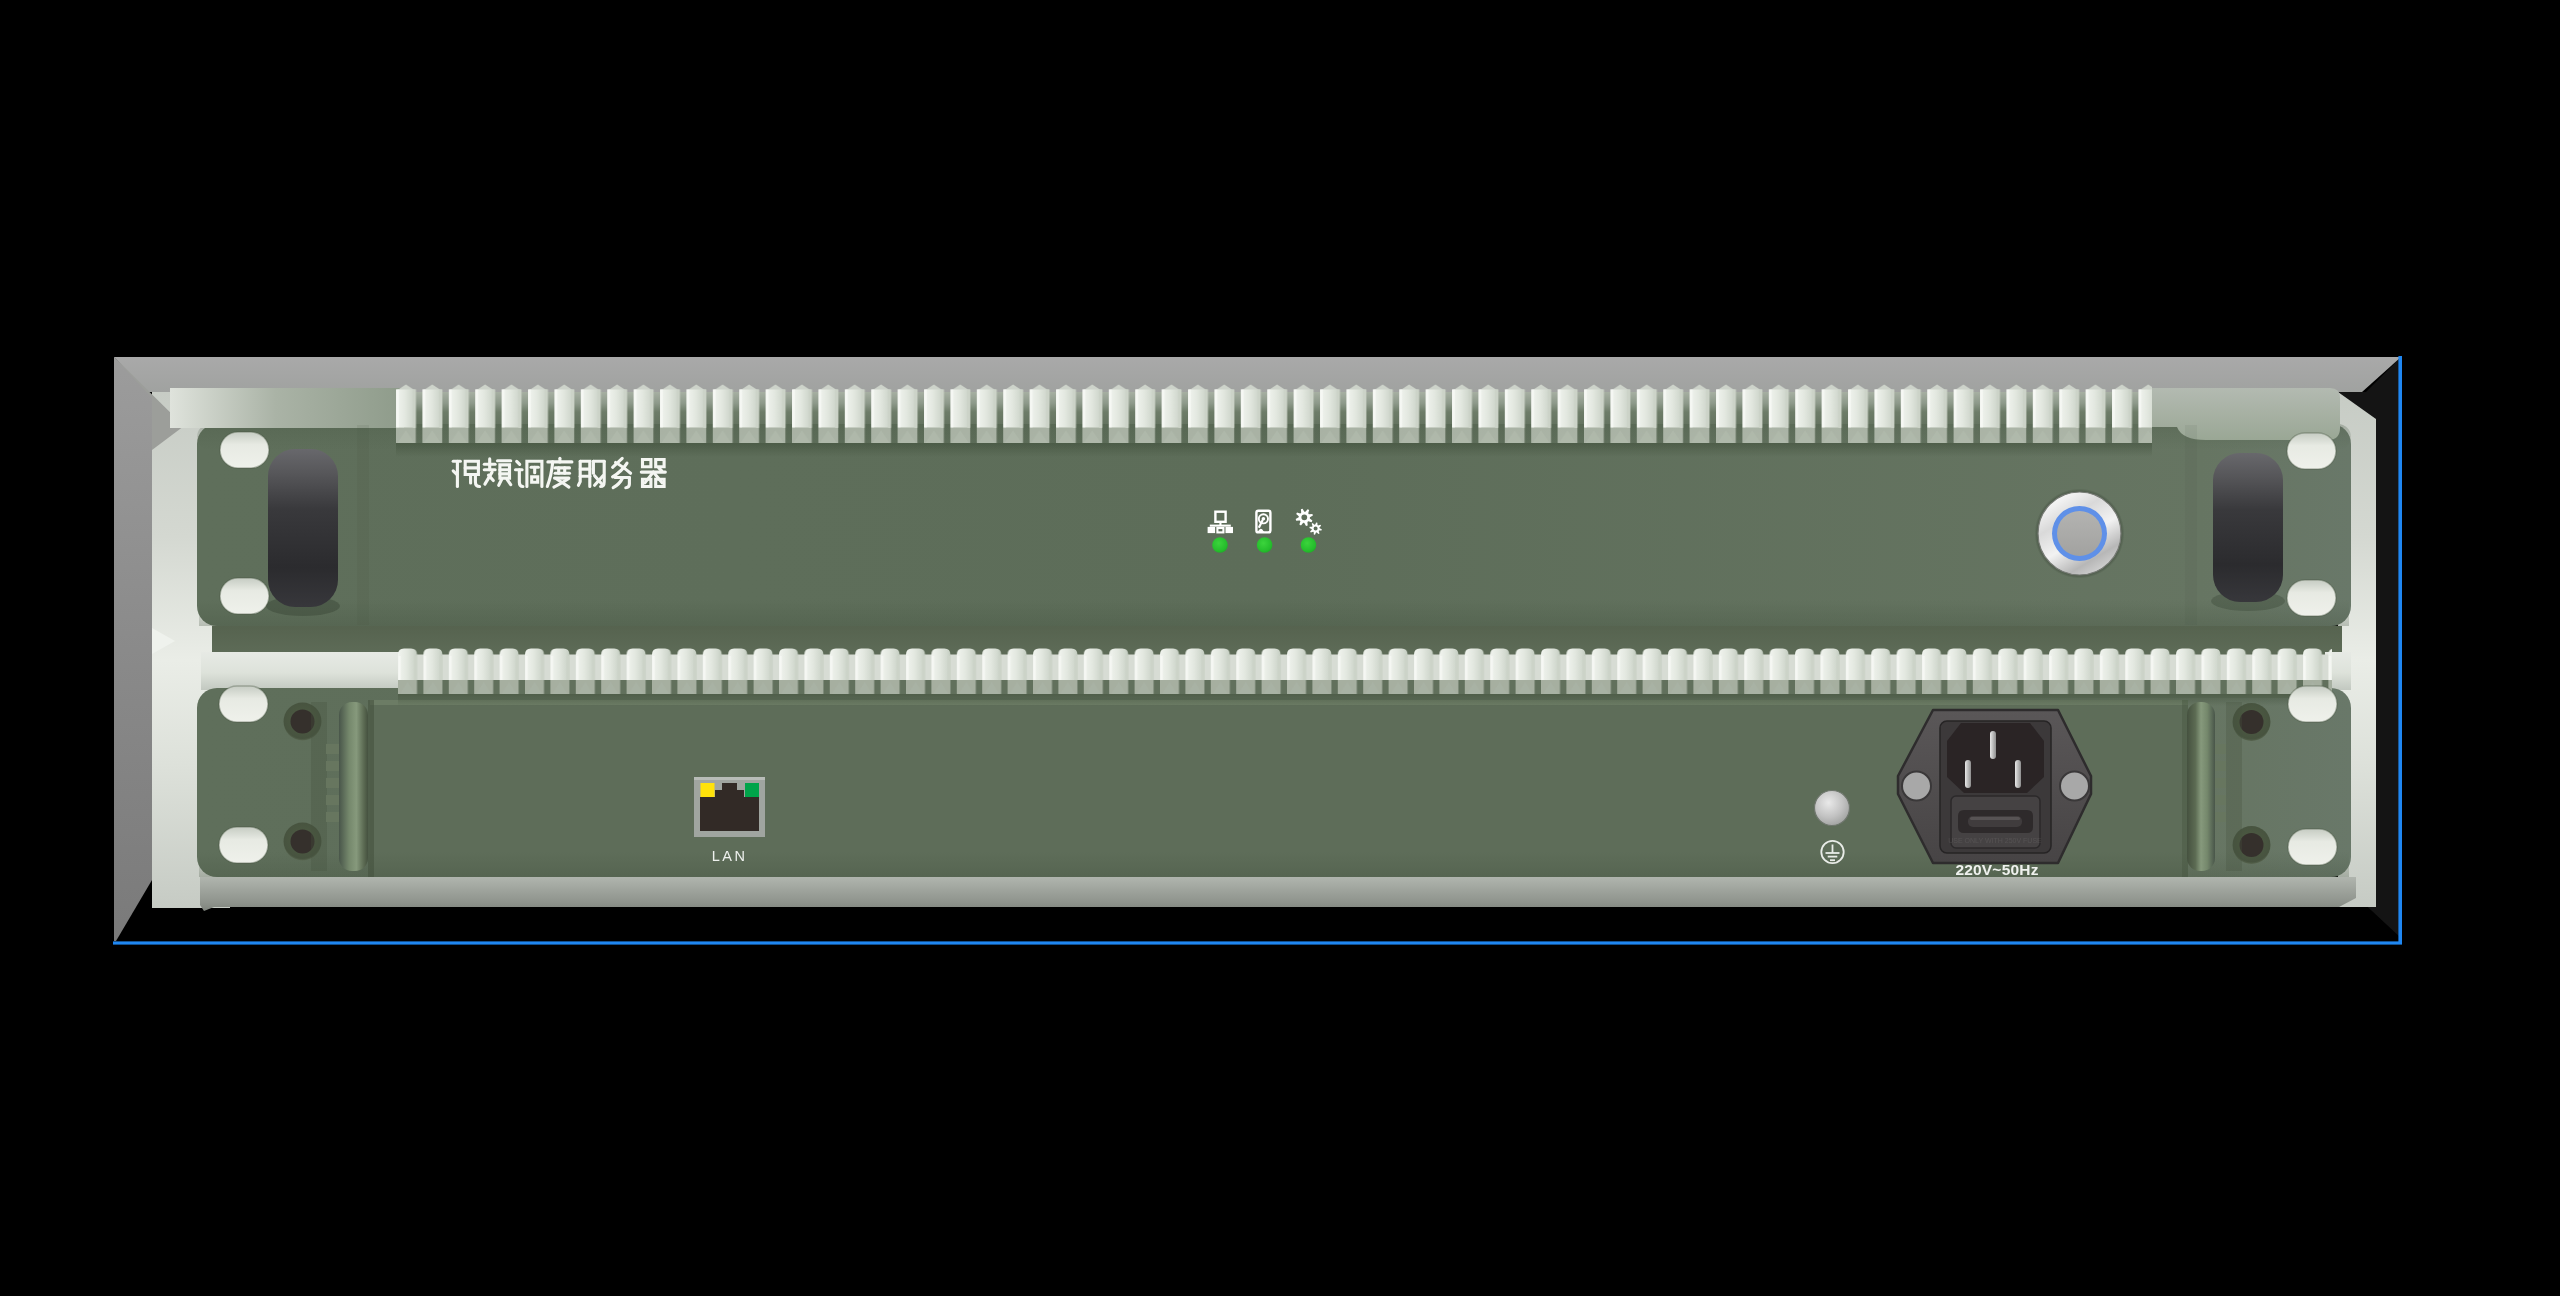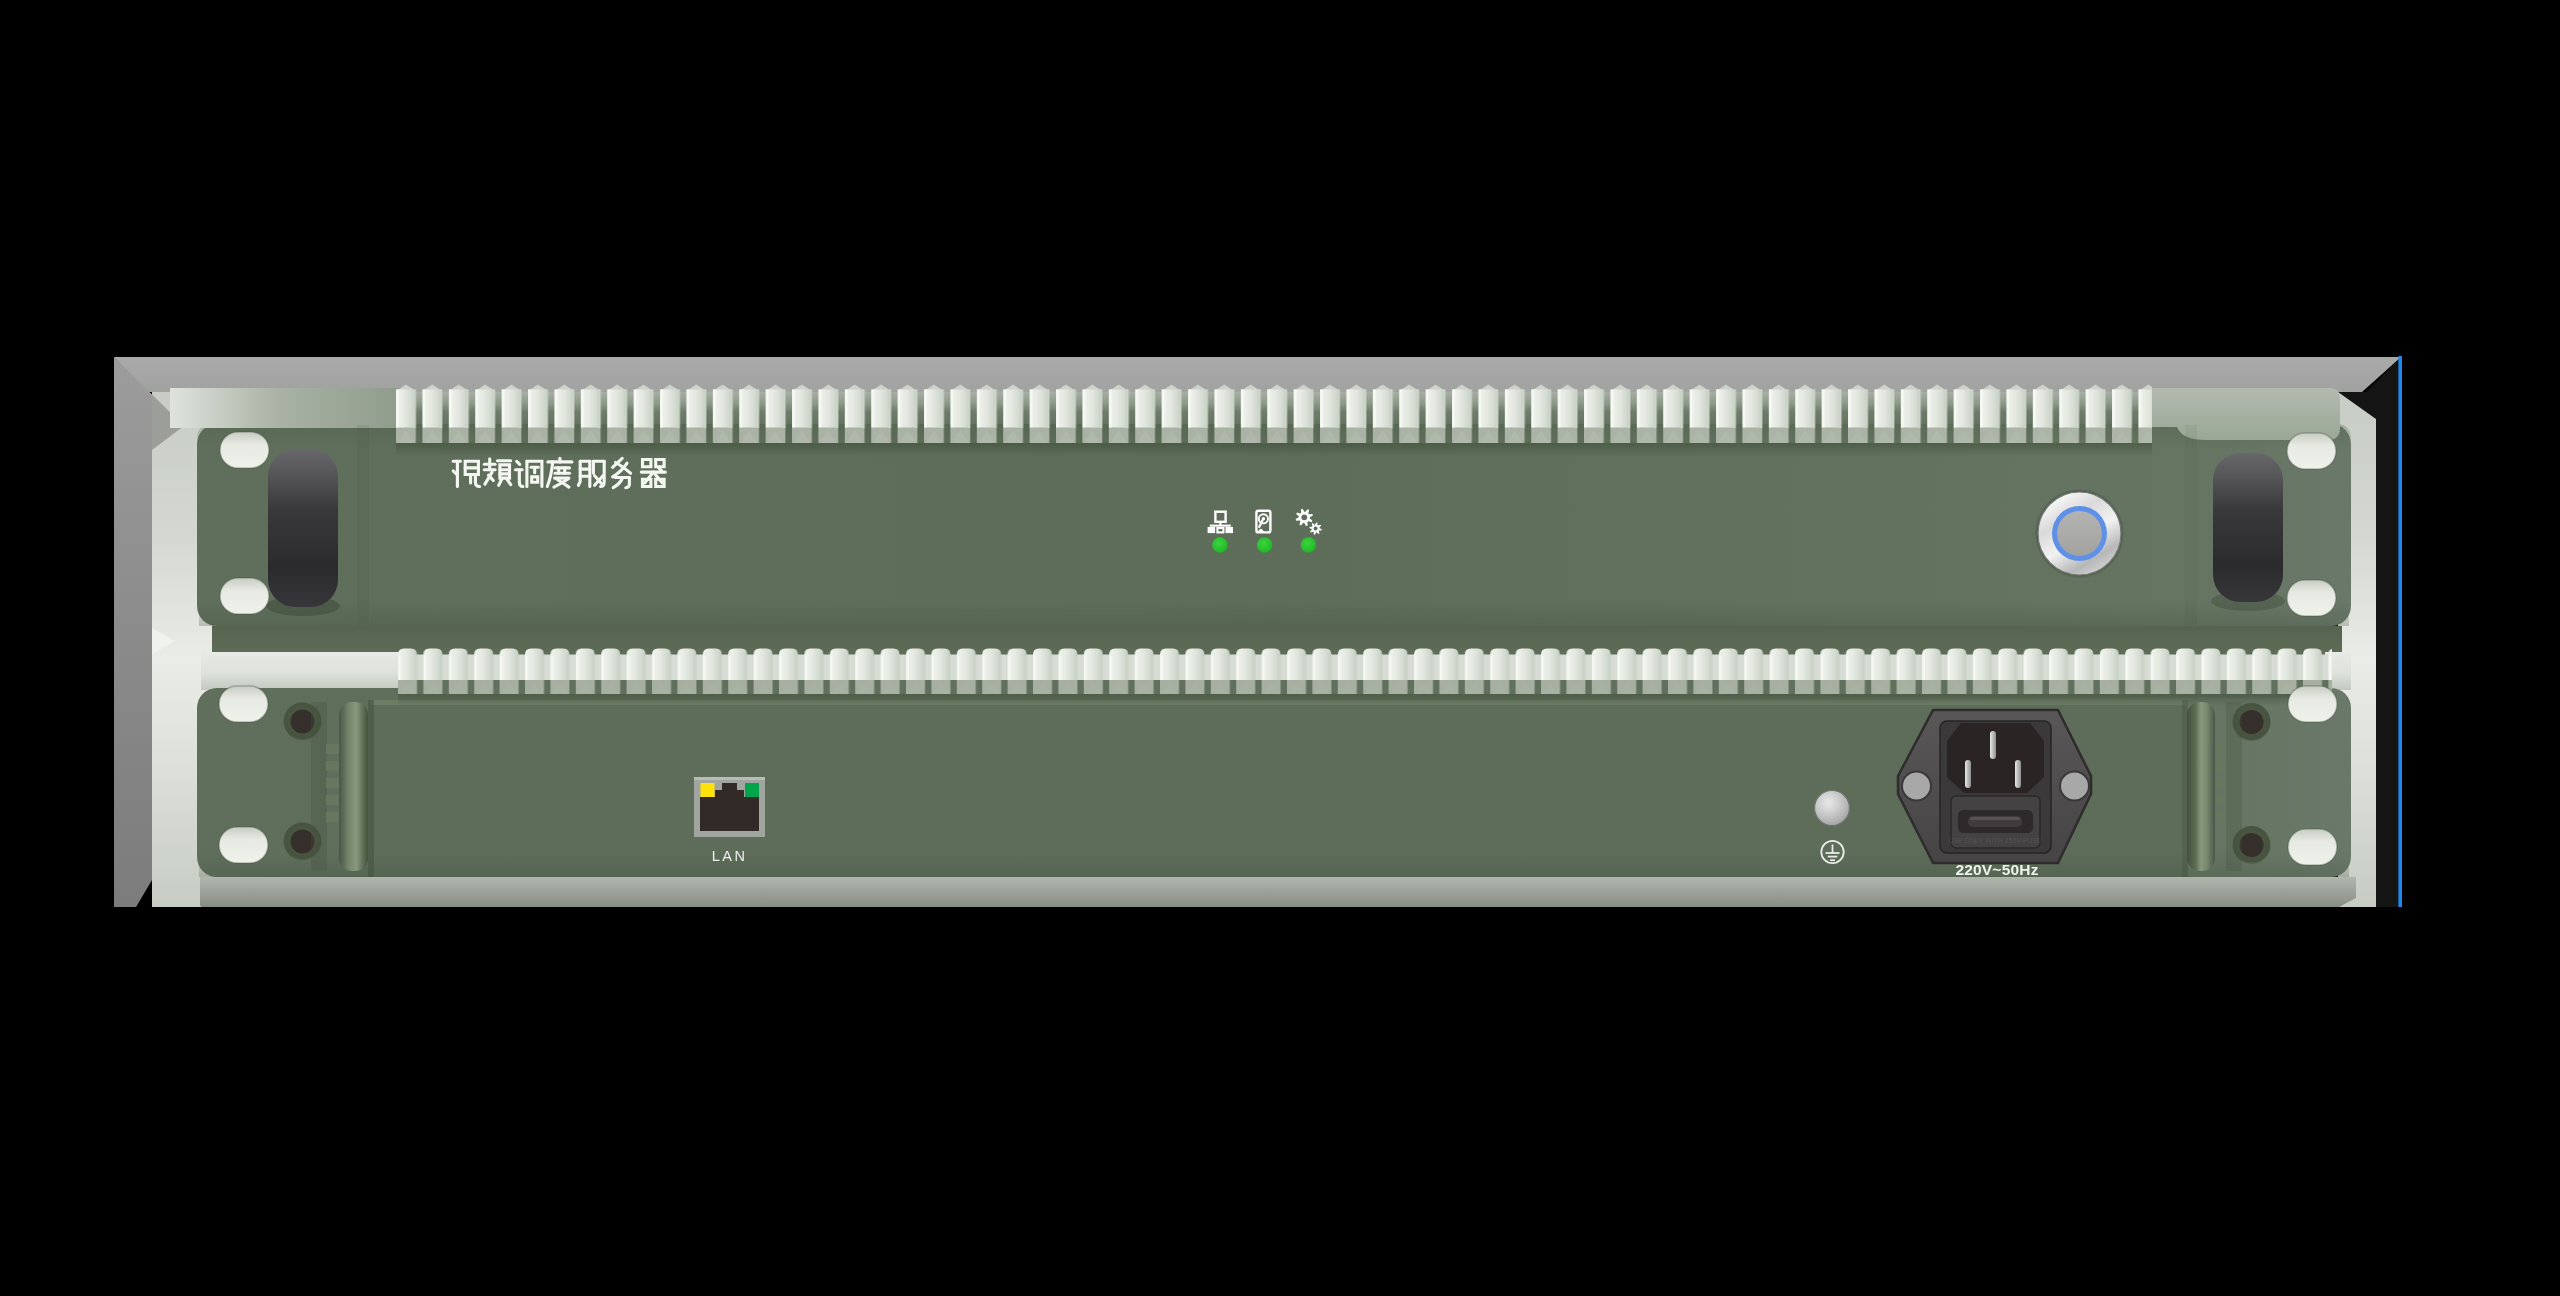--- a/index.html
+++ b/index.html
@@ -1,16 +1,16 @@
 <!DOCTYPE html>
 <html><head>
 <meta charset="utf-8">
 <style>
   html,body{margin:0;padding:0;background:#000;}
-  .stage{position:relative;width:2560px;height:907px;background:#000;overflow:hidden;}
+  .stage{position:relative;width:2560px;height:1296px;background:#000;overflow:hidden;}
   svg{display:block;}
   text{font-family:"Liberation Sans", sans-serif;}
 </style>
 </head>
 <body>
 <div class="stage">
 <svg width="2560" height="1296" viewBox="0 0 2560 1296">
 <defs>
   <linearGradient id="topBandG" x1="0" y1="0" x2="0" y2="1">
     <stop offset="0" stop-color="#a9a9a9"></stop>

